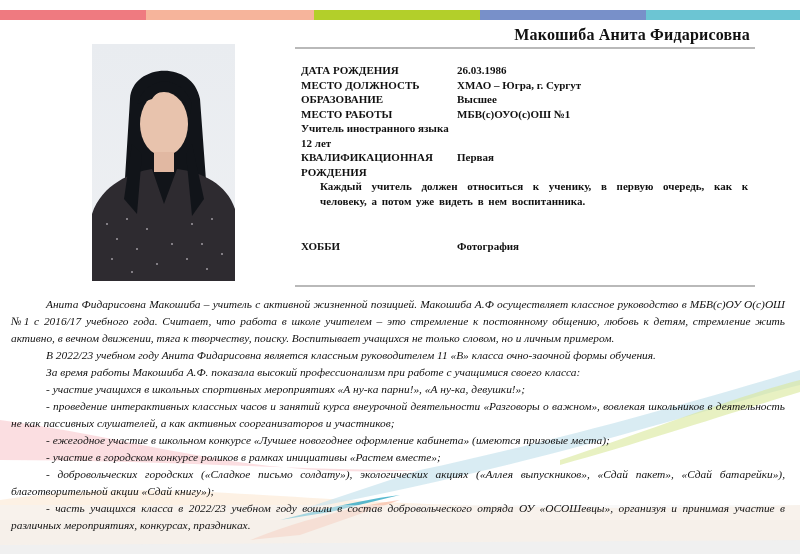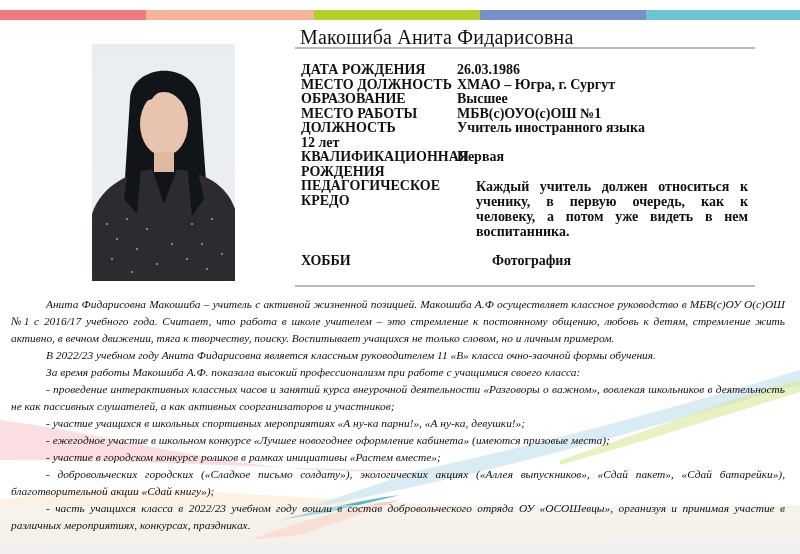--- a/index.html
+++ b/index.html
@@ -11,33 +11,33 @@
 
     .bg-wave { position: absolute; left: 0; top: 0; width: 800px; height: 554px; z-index: 0; }
 
     .photo {
       position: absolute; left: 92px; top: 44px; width: 143px; height: 237px;
       background: linear-gradient(#e9ecf0, #eef0f3);
       overflow: hidden; z-index: 1;
     }
 
     .title {
-      position: absolute; left: 300px; top: 26px; width: 450px; text-align: left;
-      font-size: 20px; font-weight: normal; z-index: 2; letter-spacing: 0.2px;
+      position: absolute; left: 300px; top: 26px; width: 450px; text-align: right;
+      font-size: 16px; font-weight: bold; z-index: 2; letter-spacing: 0.2px;
     }
     .rule { position: absolute; left: 295px; width: 460px; height: 2px; background: #b9b9b9; z-index: 2; }
     .rule.top { top: 47px; }
     .rule.bottom { top: 285px; }
 
-    .info { position: absolute; left: 301px; top: 63px; width: 452px; z-index: 2; font-size: 14px; font-weight: bold; }
+    .info { position: absolute; left: 301px; top: 63px; width: 452px; z-index: 2; font-size: 11px; font-weight: bold; }
     .row { display: flex; line-height: 14.5px; }
     .row .lbl { width: 156px; flex: none; }
     .row .val { flex: 1; }
     .row .val.just { text-align: justify; word-spacing: 2px; margin-left: 19px; }
-    .row.gap { margin-top: 15px; gap: 35px; }
+    .row.gap { margin-top: 30px; }
 
     .bio {
       position: absolute; left: 11px; top: 296px; width: 774px; z-index: 2;
       font-style: italic; font-size: 11.4px; line-height: 17px; text-align: justify;
     }
     .bio p { text-indent: 35px; }
   </style>
 </head>
 <body>
 
@@ -109,45 +109,43 @@
   </div>
   <div class="row">
     <span class="lbl">ОБРАЗОВАНИЕ</span>
     <span class="val">Высшее</span>
   </div>
   <div class="row">
     <span class="lbl">МЕСТО РАБОТЫ</span>
     <span class="val">МБВ(с)ОУО(с)ОШ №1</span>
   </div>
   <div class="row">
-    <span class="lbl">ДОЛЖНОСТЬ</span>
     <span class="val">Учитель иностранного языка</span>
   </div>
   <div class="row">
     <span class="val">12 лет</span>
   </div>
   <div class="row">
     <span class="lbl" style="width:140px;margin-right:16px">КВАЛИФИКАЦИОННАЯ РОЖДЕНИЯ</span>
     <span class="val">Первая</span>
   </div>
   <div class="row">
-    <span class="lbl">ПЕДАГОГИЧЕСКОЕ КРЕДО</span>
     <span class="val just" style="line-height:15px;padding-right:5px">Каждый учитель должен относиться к ученику, в первую очередь, как к человеку, а потом уже видеть в нем воспитанника.</span>
   </div>
   <div class="row gap">
     <span class="lbl">ХОББИ</span>
     <span class="val">Фотография</span>
   </div>
 </div>
 
 <div class="rule bottom"></div>
 
 <div class="bio">
   <p>Анита Фидарисовна Макошиба – учитель с активной жизненной позицией. Макошиба А.Ф осуществляет классное руководство в МБВ(с)ОУ О(с)ОШ №1 с 2016/17 учебного года. Считает, что работа в школе учителем – это стремление к постоянному общению, любовь к детям, стремление жить активно, в вечном движении, тяга к творчеству, поиску. Воспитывает учащихся не только словом, но и личным примером.</p>
   <p>В 2022/23 учебном году Анита Фидарисовна является классным руководителем 11 «В» класса очно-заочной формы обучения.</p>
   <p>За время работы Макошиба А.Ф. показала высокий профессионализм при работе с учащимися своего класса:</p>
+  <p>- участие учащихся в школьных спортивных мероприятиях «А ну-ка парни!», «А ну-ка, девушки!»;</p>
   <p>- проведение интерактивных классных часов и занятий курса внеурочной деятельности «Разговоры о важном», вовлекая школьников в деятельность не как пассивных слушателей, а как активных соорганизаторов и участников;</p>
-  <p>- участие учащихся в школьных спортивных мероприятиях «А ну-ка парни!», «А ну-ка, девушки!»;</p>
   <p>- ежегодное участие в школьном конкурсе «Лучшее новогоднее оформление кабинета» (имеются призовые места);</p>
   <p>- участие в городском конкурсе роликов в рамках инициативы «Растем вместе»;</p>
   <p>- добровольческих городских («Сладкое письмо солдату»), экологических акциях («Аллея выпускников», «Сдай пакет», «Сдай батарейки»), благотворительной акции «Сдай книгу»);</p>
   <p>- часть учащихся класса в 2022/23 учебном году вошли в состав добровольческого отряда ОУ «ОСОШевцы», организуя и принимая участие в различных мероприятиях, конкурсах, праздниках.</p>
 </div>
 
 </body></html>

